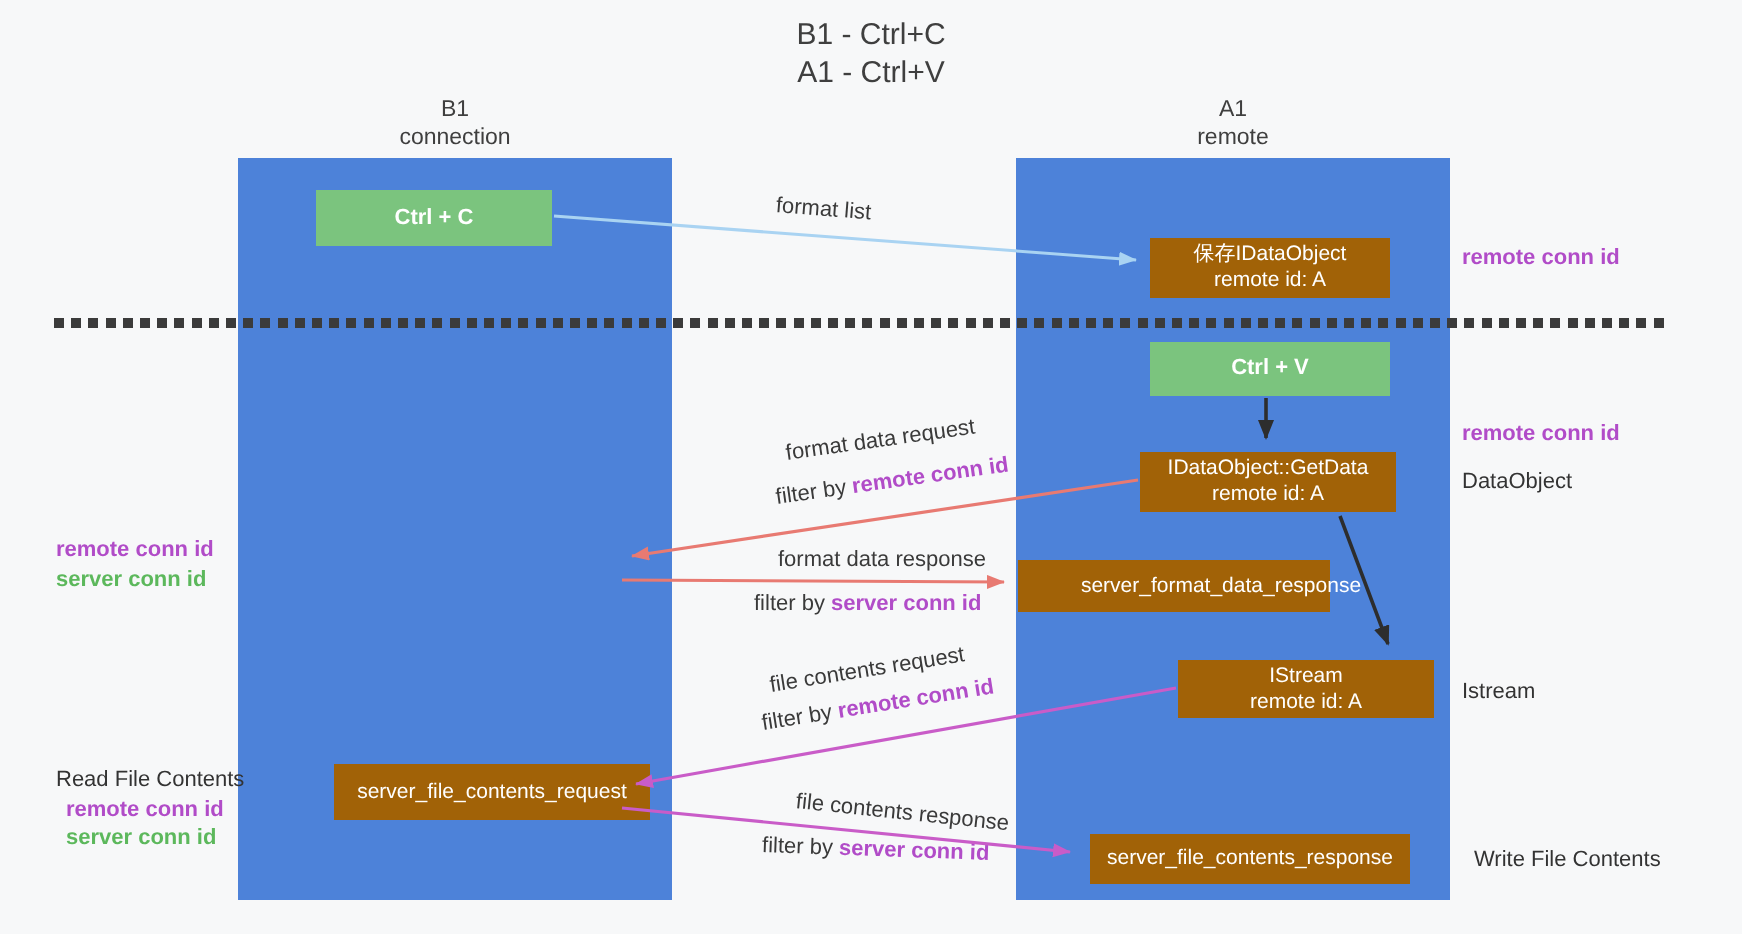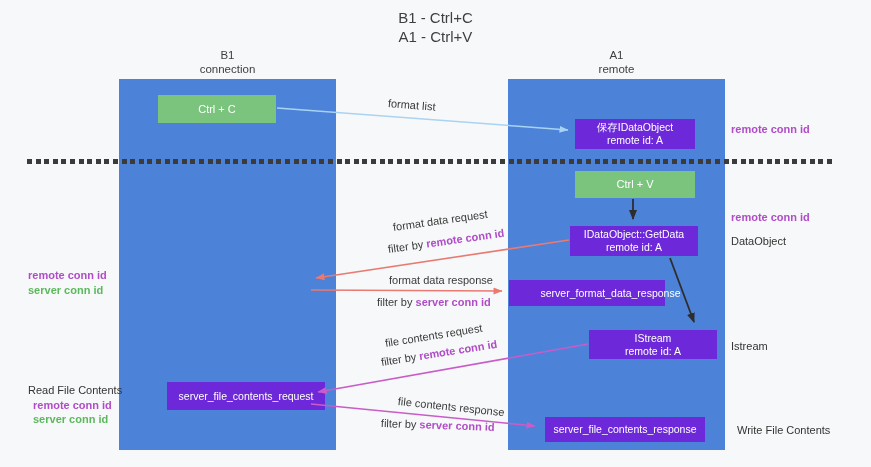--- a/index.html
+++ b/index.html
@@ -24,22 +24,22 @@
     position: absolute; left: 27px; top: 159px; width: 806px; height: 5px;
     background: repeating-linear-gradient(90deg, #3b3b3b 0 5px, transparent 5px 8.6px);
     z-index: 3;
   }
   .node {
     position: absolute; z-index: 2;
     display: flex; flex-direction: column; align-items: center; justify-content: center;
     text-align: center; color: #ffffff; font-size: 10.5px; line-height: 13px;
     white-space: nowrap;
   }
-  .node.orange { background: #6d28d9; }
-  .node.green  { background: #7bc47e; font-size: 11px; }
+  .node.orange { background: #a16207; }
+  .node.green  { background: #7bc47e; font-size: 11px; font-weight: bold; }
   .albl {
     position: absolute; z-index: 4; font-size: 11px; color: #3a3a3a;
     white-space: nowrap; transform-origin: left center;
   }
   .key-purple { color: #b14cc8; font-weight: bold; }
   .side {
     position: absolute; z-index: 4; font-size: 11px; color: #333333; white-space: nowrap;
   }
   .side.purple { color: #b14cc8; font-weight: bold; }
   .side.green  { color: #5cb85c; font-weight: bold; }

